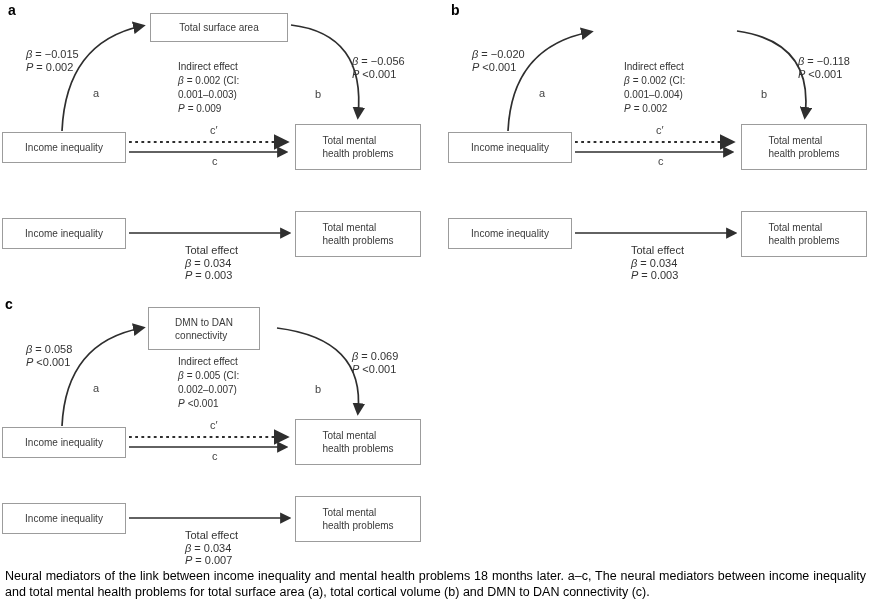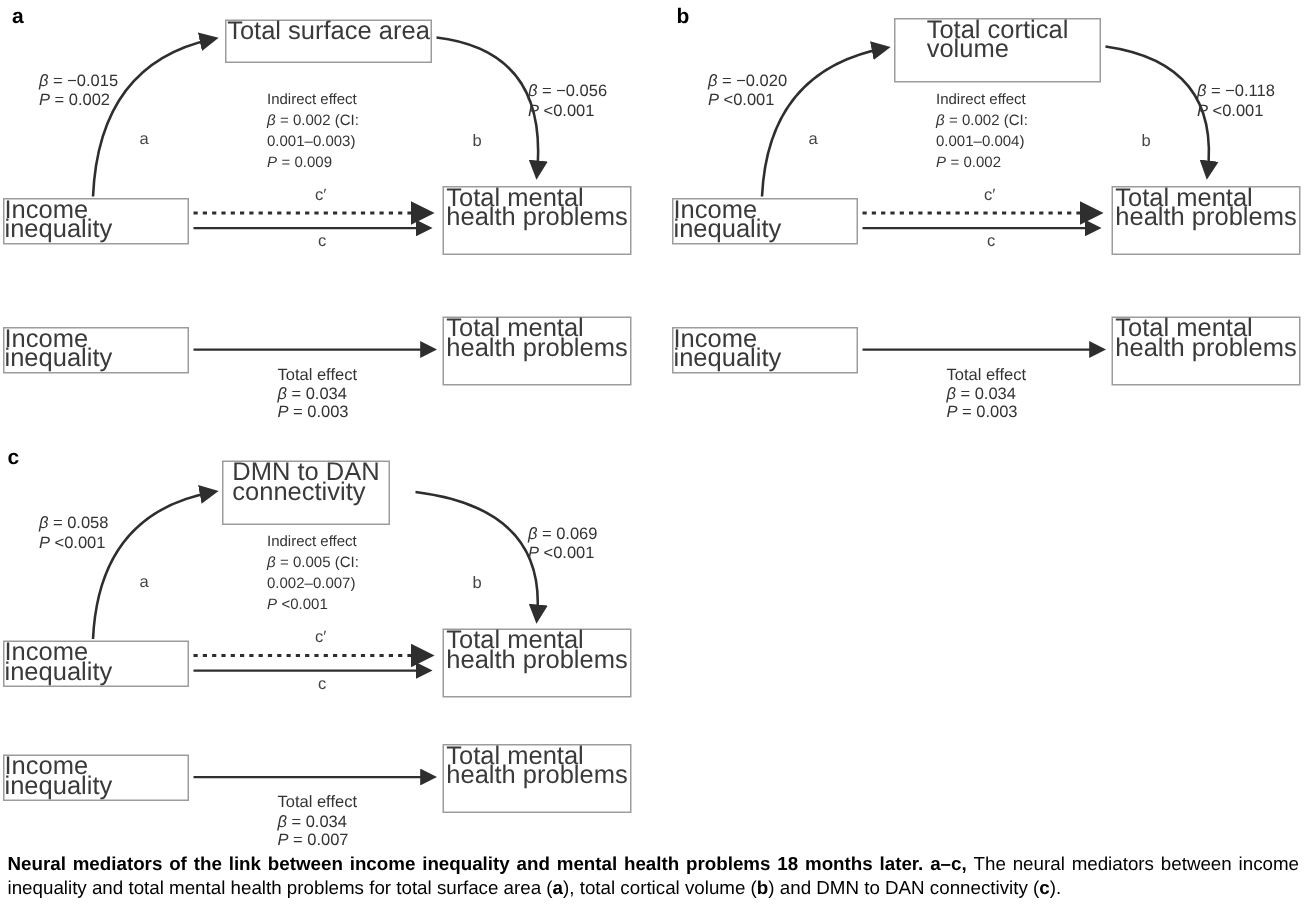--- a/index.html
+++ b/index.html
@@ -8,22 +8,22 @@
     font-family:"Liberation Sans","DejaVu Sans",sans-serif;color:#3a3a3a;
   }
   .panel-top{position:absolute;width:430px;height:178px;}
   .panel-bottom{position:absolute;width:430px;height:95px;}
   .wires{position:absolute;left:0;top:0;}
   .solidline{fill:none;stroke:#2e2e2e;stroke-width:1.5;}
   .curve{fill:none;stroke:#2e2e2e;stroke-width:1.7;}
   .dashline{fill:none;stroke:#2e2e2e;stroke-width:2.1;stroke-dasharray:2.8 3.4;}
   .box{
     position:absolute;background:#ffffff;border:1px solid #9c9c9c;
-    display:flex;align-items:flex-start;justify-content:center;
-    font-size:17px;line-height:13px;color:#3a3a3a;box-sizing:border-box;
+    display:flex;align-items:center;justify-content:center;
+    font-size:10px;line-height:13px;color:#3a3a3a;box-sizing:border-box;
   }
   .inner{text-align:left;}
   .bl{display:block;}
   .income{left:2px;top:132px;width:124px;height:31px;}
   .outcome{left:295px;top:124px;width:126px;height:46px;}
   .mediator{left:150px;top:12px;width:138px;height:43px;}
   .panel-a .mediator{top:13px;height:29px;}
   .panel-c .mediator{left:148px;width:112px;}
   .income2{left:2px;top:7px;width:124px;height:31px;}
   .outcome2{left:295px;top:0px;width:126px;height:46px;}
@@ -37,21 +37,21 @@
   .plabel{position:absolute;font-size:11px;color:#444444;}
   .lbl-a{left:93px;top:87px;}
   .lbl-b{left:315px;top:88px;}
   .lbl-cp{left:210px;top:124px;}
   .lbl-c{left:212px;top:155px;}
   .panel-letter{position:absolute;font-size:14px;font-weight:bold;color:#000000;}
   .caption{
     position:absolute;left:5px;top:569px;width:861px;margin:0;
     font-size:12.5px;line-height:15.8px;color:#000000;text-align:justify;
   }
-  .caption b{font-weight:bold;}
+  .caption b{font-weight:normal;}
 </style>
 </head>
 <body>
 
 <div id="fig">
 
   <svg width="0" height="0" style="position:absolute">
     <defs>
       <marker id="ah" viewBox="0 0 10 10" refX="7" refY="5" markerWidth="7.5" markerHeight="7.5" orient="auto-start-reverse">
         <path d="M 0 0 L 10 5 L 0 10 z" fill="#2e2e2e"></path>
@@ -125,26 +125,20 @@
     </div>
   </div>
 
   <div class="panel-top panel-b" style="left:446px;top:0">
     <svg class="wires" width="430" height="178" viewBox="0 0 430 178">
       <path class="curve" d="M 62 131 Q 66 47 144 32" marker-end="url(#ah)"></path>
       <path class="curve" d="M 291 31 Q 368 42 359 116" marker-end="url(#ah)"></path>
       <path class="dashline" d="M 129 142 H 285" marker-end="url(#ah)"></path>
       <path class="solidline" d="M 129 152 H 285" marker-end="url(#ah)"></path>
     </svg>
-    <div class="box mediator">
-      <span class="inner">
-        <span class="bl">Total cortical</span>
-        <span class="bl">volume</span>
-      </span>
-    </div>
     <div class="box income">
       <span class="inner">Income inequality</span>
     </div>
     <div class="box outcome">
       <span class="inner">
         <span class="bl">Total mental</span>
         <span class="bl">health problems</span>
       </span>
     </div>
     <div class="stats stats-left">

